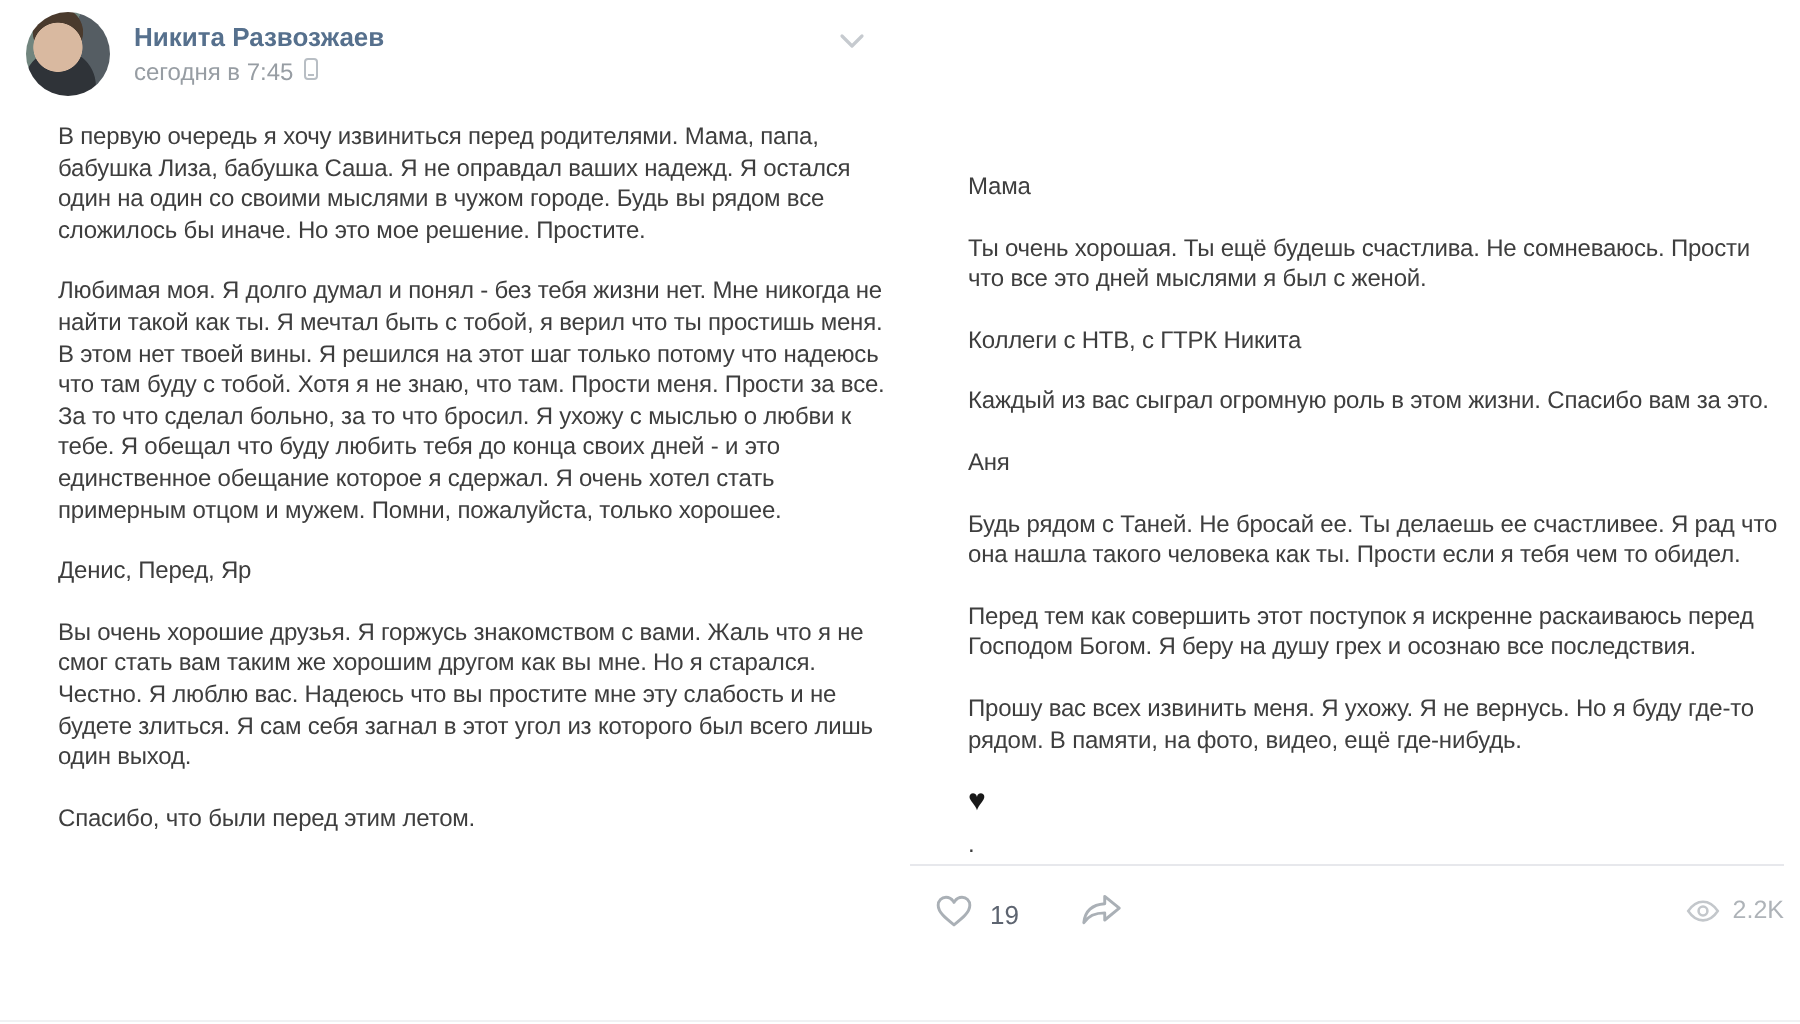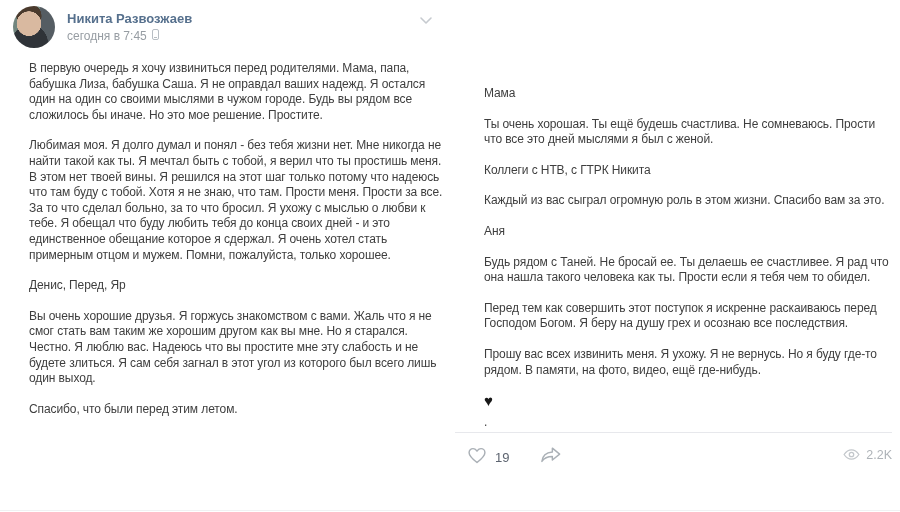--- a/index.html
+++ b/index.html
@@ -58,21 +58,21 @@
     background:#f0f1f3;
   }
   .actions {
     position:absolute; left:466px; top:442px; width:426px; height:26px;
     display:flex; align-items:center;
   }
   .action-like { display:flex; align-items:flex-end; gap:7px; cursor:pointer; }
   .like-count { font-size:13px; color:#5d6470; }
   .action-share { margin-left:30px; cursor:pointer; display:flex; align-items:center; }
   .actions .spacer { flex:1; }
-  .views { display:flex; align-items:flex-start; gap:6px; }
+  .views { display:flex; align-items:center; gap:6px; }
   .views-count { font-size:12.5px; color:#aeb3b8; }
   .icon-stroke { stroke:#aab0b6; fill:none; stroke-width:1.6; stroke-linejoin:round; stroke-linecap:round; }
   .icon-eye   { stroke:#c3c7cb; fill:none; stroke-width:1.5; }
 </style>
 </head>
 <body>
 
 <div class="canvas">
 
   <div class="avatar"></div>

